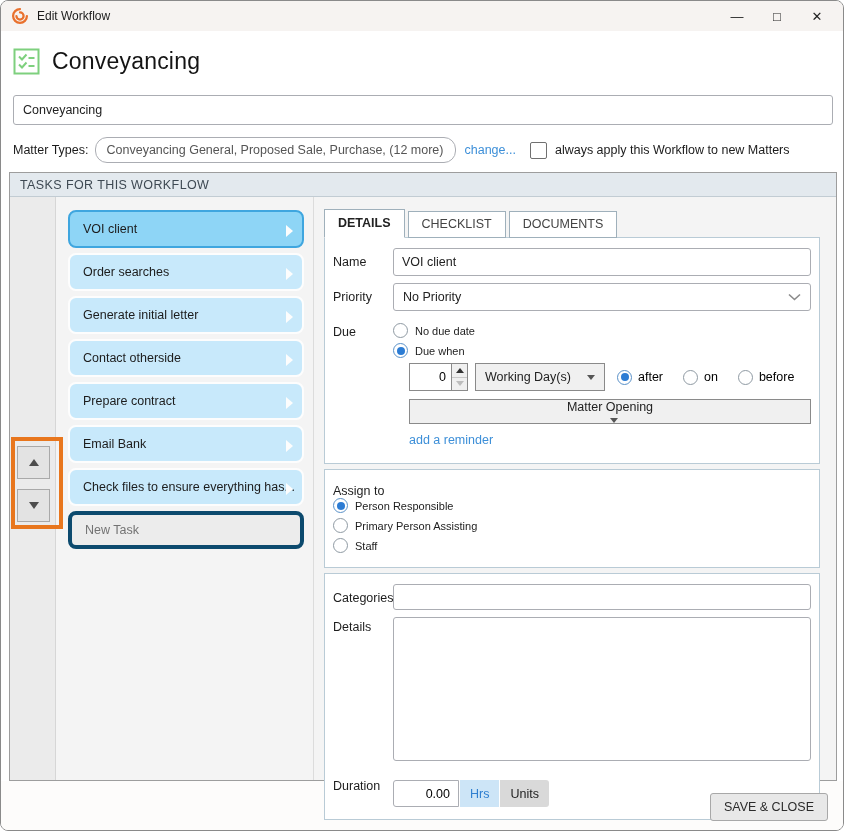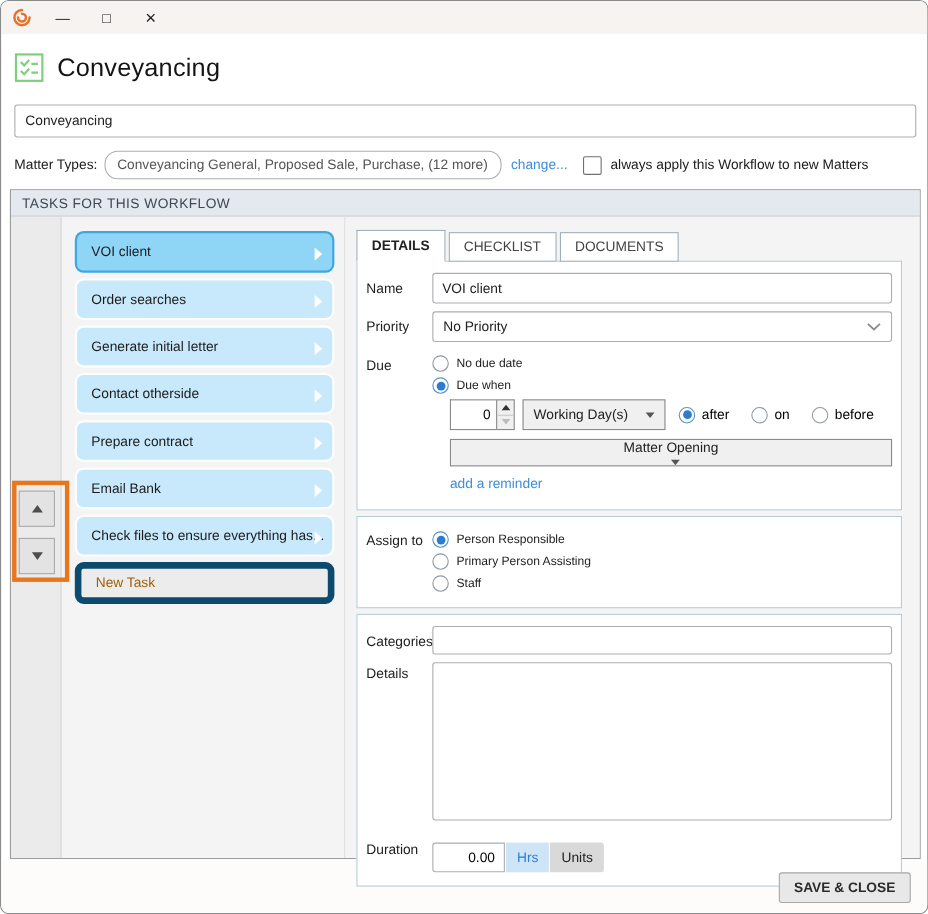--- a/index.html
+++ b/index.html
@@ -39,21 +39,21 @@
   .tri-up-rail { width:0; height:0; border-left:5px solid transparent; border-right:5px solid transparent; border-bottom:7px solid #4d4d4d; }
   .tri-down-rail { width:0; height:0; border-left:5px solid transparent; border-right:5px solid transparent; border-top:7px solid #4d4d4d; }
   .annotation-rect { position:absolute; left:1px; top:240px; width:52px; height:92px; border:4px solid #e8761d; z-index:10; pointer-events:none; }
 
   
   .task-list { width:258px; flex:0 0 auto; padding:13px 9px 0 12px; display:flex; flex-direction:column; gap:5px; background:#f4f4f4; border-right:1px solid #dcdcdc; }
   .task-btn { height:38px; border-radius:8px; display:flex; align-items:center; padding:0 24px 0 13px; font-size:12.5px; color:#1c1c1c; position:relative; cursor:pointer; flex:0 0 auto; white-space:nowrap; overflow:hidden; }
   .task-btn .tri-right { position:absolute; right:9px; top:13px; width:0; height:0; border-top:6px solid transparent; border-bottom:6px solid transparent; border-left:7px solid #fdfdfd; }
   .task-btn.selected { background:#8ed5f6; border:2px solid #3fa6df; }
   .task-btn.normal { background:#c8e9fb; border:2px solid #fdfdfd; }
-  .task-btn.newtask { background:#ececec; border:6px solid #0c4a6e; color:#a16207; }
+  .task-btn.newtask { background:#ececec; border:4px solid #0c4a6e; color:#737373; }
 
   
   .detail-panel { flex:1; padding:12px 16px 0 10px; background:#f4f4f4; min-width:0; }
   .tabs { display:flex; position:relative; z-index:2; margin-bottom:-1px; align-items:flex-end; }
   .tab { background:#fff; border:1px solid #9fb0bb; padding:5px 13px 6px; margin-right:3px; font-size:12.5px; color:#444; cursor:pointer; }
   .tab.active { font-weight:bold; color:#222; border-bottom:1px solid #fff; padding-top:6px; padding-bottom:7px; }
 
   .section-box { background:#fff; border:1px solid #b9cbd6; padding:10px 8px 10px 8px; margin-bottom:5px; }
   .form-row { display:flex; margin-bottom:7px; }
   .form-row:last-child { margin-bottom:0; }
@@ -87,32 +87,33 @@
 
   .details-textarea { width:100%; height:144px; border:1px solid #abadb3; border-radius:3px; resize:none; font-family:inherit; font-size:12.5px; padding:6px 8px; outline:none; }
   .duration-row { display:flex; align-items:center; margin-top:8px; }
   .duration-input { width:66px; height:27px; border:1px solid #abadb3; border-radius:3px 0 0 3px; text-align:right; padding-right:8px; font-size:12.5px; font-family:inherit; outline:none; }
   .unit-toggle { height:27px; display:flex; align-items:center; justify-content:center; font-size:12.5px; cursor:pointer; padding:0 10px; margin-left:1px; }
   .unit-toggle.active { background:#cde5f7; color:#2f7fd0; }
   .unit-toggle.inactive { background:#d9d9d9; color:#222; border-radius:0 3px 3px 0; }
 
   
   .footer { height:51px; display:flex; align-items:center; justify-content:flex-end; padding-right:15px; background:#fdfcfb; }
-  .save-close-btn { background:#e8e8e8; border:1px solid #a8a8a8; border-radius:3px; padding:6px 13px; font-size:12.5px; color:#2b2b2b; font-family:inherit; cursor:pointer;font-weight:bold; }
+  .save-close-btn { background:#e8e8e8; border:1px solid #a8a8a8; border-radius:3px; padding:6px 13px; font-size:12.5px; color:#2b2b2b; font-family:inherit; cursor:pointer; }
 </style>
 </head>
 <body>
 
 <div class="window">
 
   <div class="titlebar">
     <svg class="logo-icon" viewBox="0 0 24 24">
       <path d="M12 2.8 A9.2 9.2 0 1 0 21.2 12" fill="none" stroke="#E9712E" stroke-width="3" stroke-linecap="round"></path>
       <path d="M12 7.2 A4.8 4.8 0 1 1 7.2 12" fill="none" stroke="#E9712E" stroke-width="3" stroke-linecap="round"></path>
     </svg>
+    <span class="titlebar-title">Edit Workflow</span>
     <span class="win-btn">—</span>
     <span class="win-btn">□</span>
     <span class="win-btn">✕</span>
   </div>
 
   <div class="app-header">
     <svg class="check-icon" viewBox="0 0 27 27">
       <rect x="1.5" y="1.5" width="24" height="24" fill="none" stroke="#7ED07E" stroke-width="2"></rect>
       <path d="M6 8.5 l3 3 l4.5 -5" fill="none" stroke="#7ED07E" stroke-width="2"></path>
       <path d="M15.5 10 h6" stroke="#7ED07E" stroke-width="2"></path>
@@ -245,21 +246,21 @@
               <div class="dropdown dd-anchor">
                 <span>Matter Opening</span>
                 <span class="tri-down-dd"></span>
               </div>
               <span class="reminder-link">add a reminder</span>
             </div>
           </div>
         </div>
 
         <div class="section-box assign-box">
-          <div class="form-row" style="margin-bottom:0;">
+          <div class="form-row" style="margin-bottom:0;flex-direction:column;">
             <div class="form-label" style="padding-top:1px;">Assign to</div>
             <div class="field-col">
               <div class="radio-row">
                 <span class="radio checked"></span>
                 <span>Person Responsible</span>
               </div>
               <div class="radio-row">
                 <span class="radio"></span>
                 <span>Primary Person Assisting</span>
               </div>

